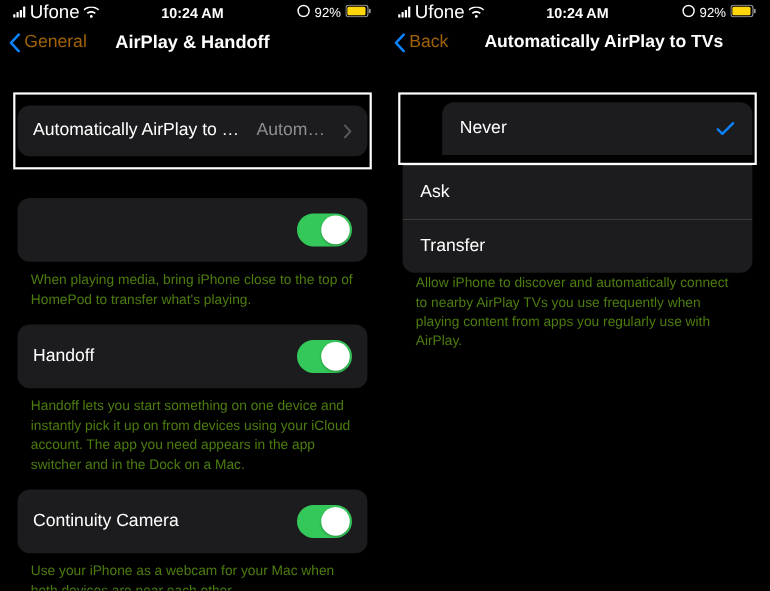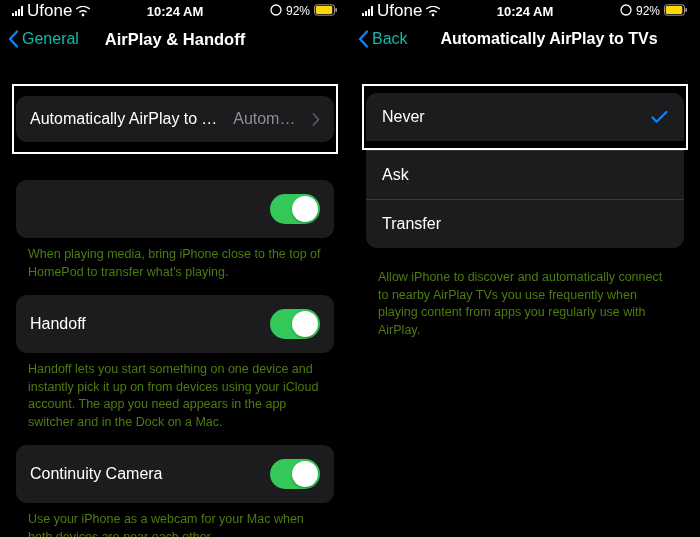--- a/index.html
+++ b/index.html
@@ -52,21 +52,21 @@
     
     .nav {
       height: 38px;
       display: flex;
       align-items: center;
       padding: 0 8px;
       position: relative;
     }
     .nav-back {
       display: flex; align-items: center; gap: 3px;
-      color: #14b8a6; font-size: 16px; cursor: pointer;
+      color: #a16207; font-size: 16px; cursor: pointer;
     }
     .nav-title {
       position: absolute; left: 0; right: 0; text-align: center;
       font-size: 16.5px; font-weight: 600; pointer-events: none;
     }
     .pane-right .nav-title { font-size: 16px; padding-left: 48px; }
     
     .scroll {
       flex: 1; overflow: hidden;
       padding: 0 16px;
@@ -115,24 +115,24 @@
     }
     .option-row {
       padding: 15px 16px;
       display: flex; align-items: center; justify-content: space-between;
       font-size: 16px;
       border-top: 0.5px solid #3a3a3c;
     }
     .option-row:first-child { border-top: none; }
     .option-row .check { color: #0a84ff; }
     .pane-right .highlight-box { margin: 0 -4px; padding: 7px 2px; }
-    .pane-right .highlight-box .option-group { border-radius: 11px 11px 0 0;}
+    .pane-right .highlight-box .option-group { border-radius: 11px 11px 0 0; margin-left: 36px;}
     .option-group.continued { border-radius: 0 0 11px 11px; }
     .option-group.continued .option-row:first-child { border-top: 0.5px solid #3a3a3c; }
-    .pane-right .footer { padding-top: 21px; }
+    .pane-right .footer { padding-top: 1px; }
     .flex-spacer { flex:1 1 auto; }
   </style>
 </head>
 <body>
 
 <div class="pane pane-left">
 
   <div class="status-bar">
     <div class="sb-left">
       <span class="signal-icon">

